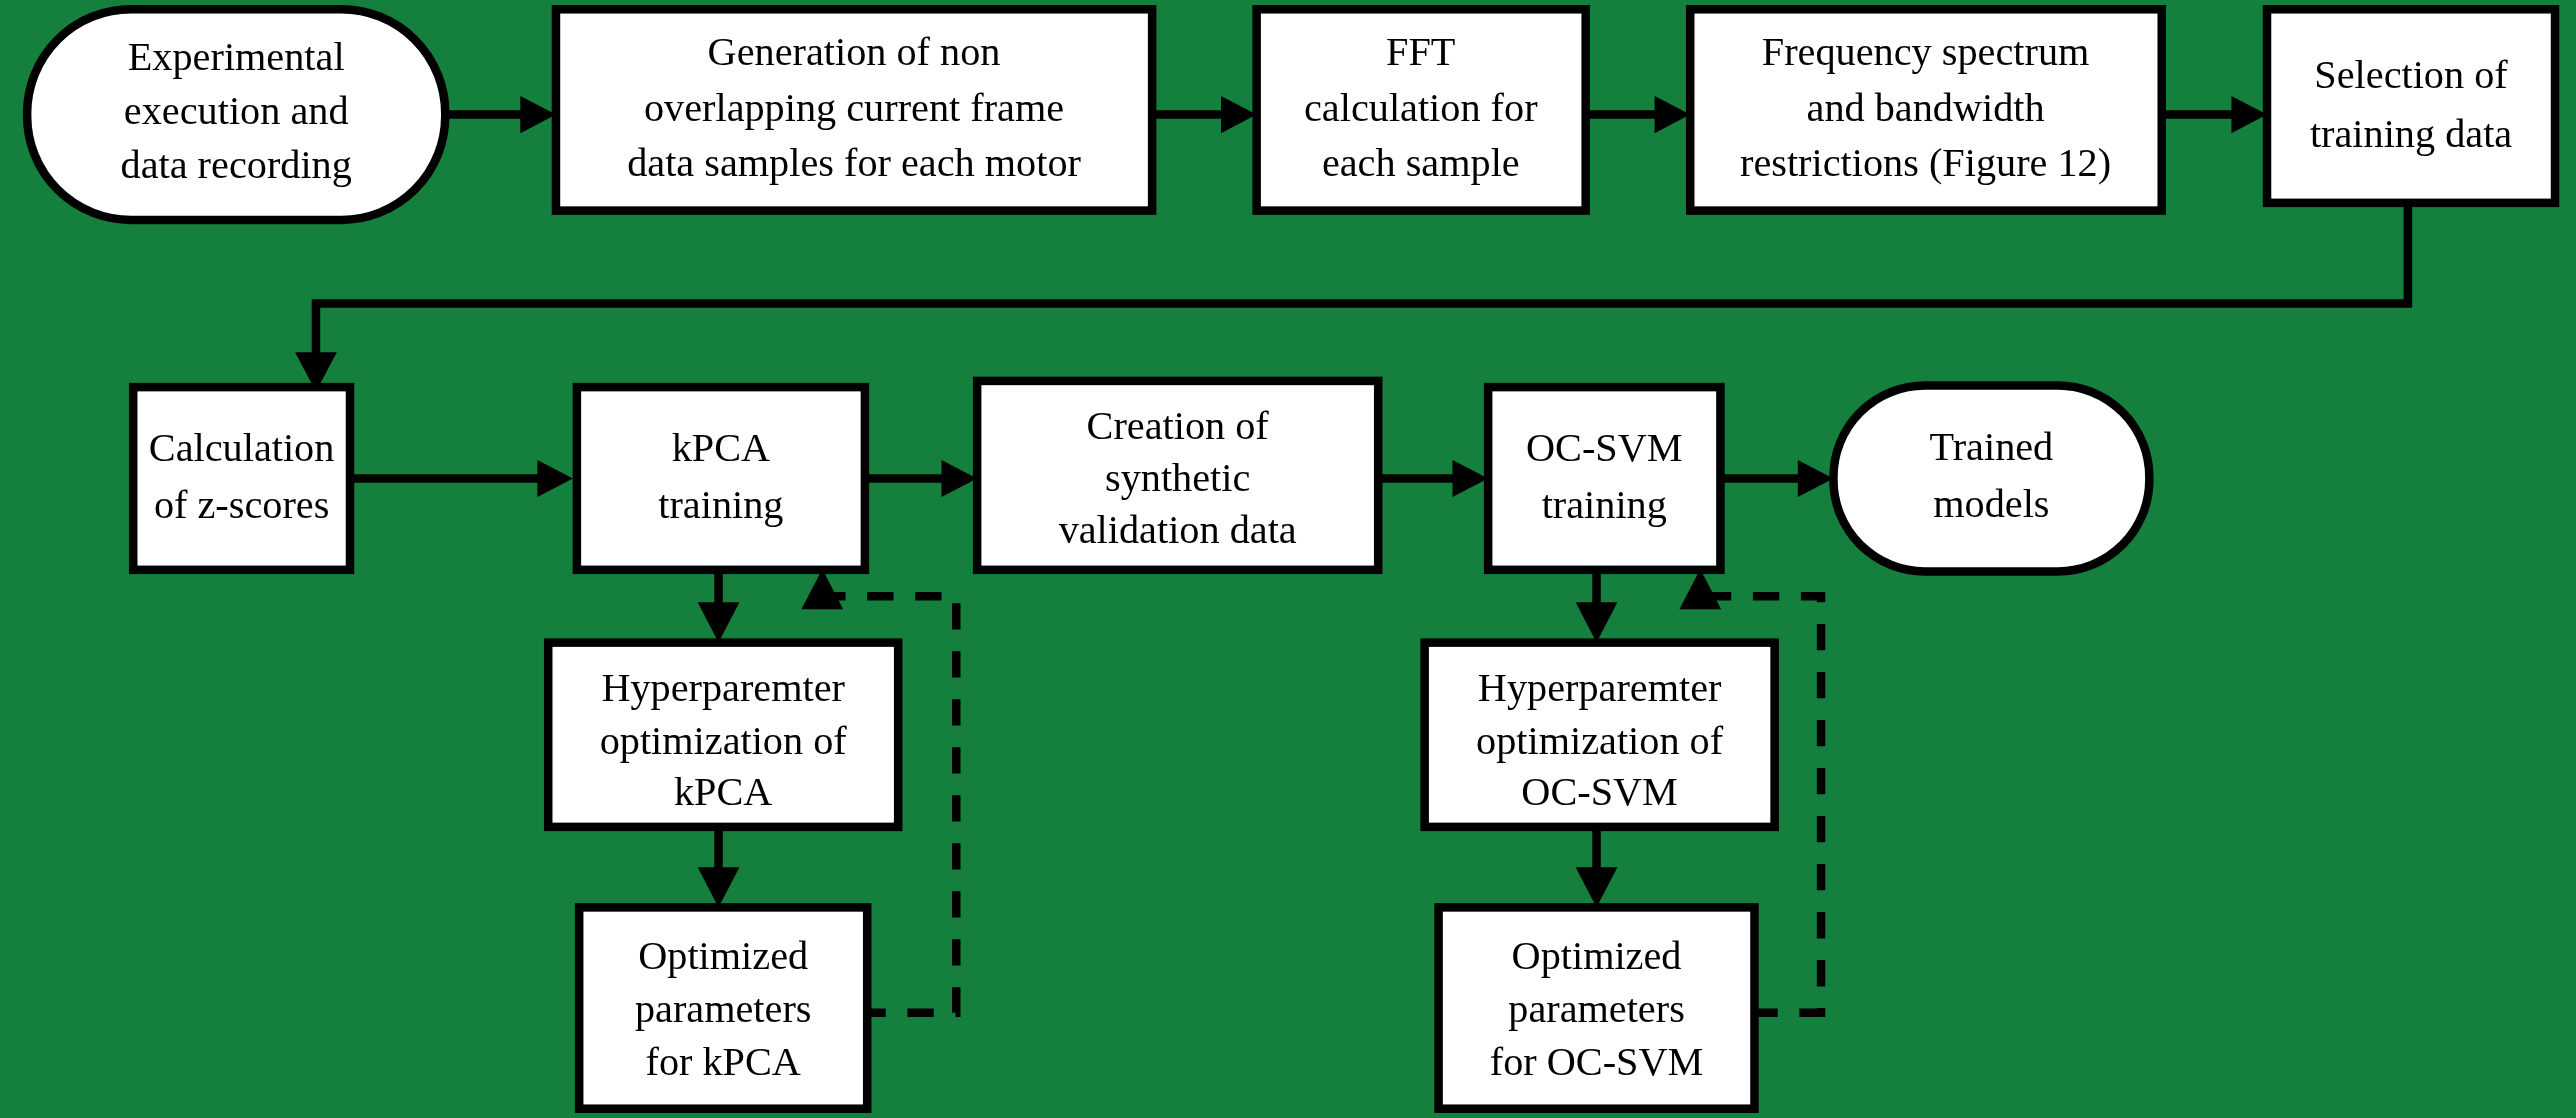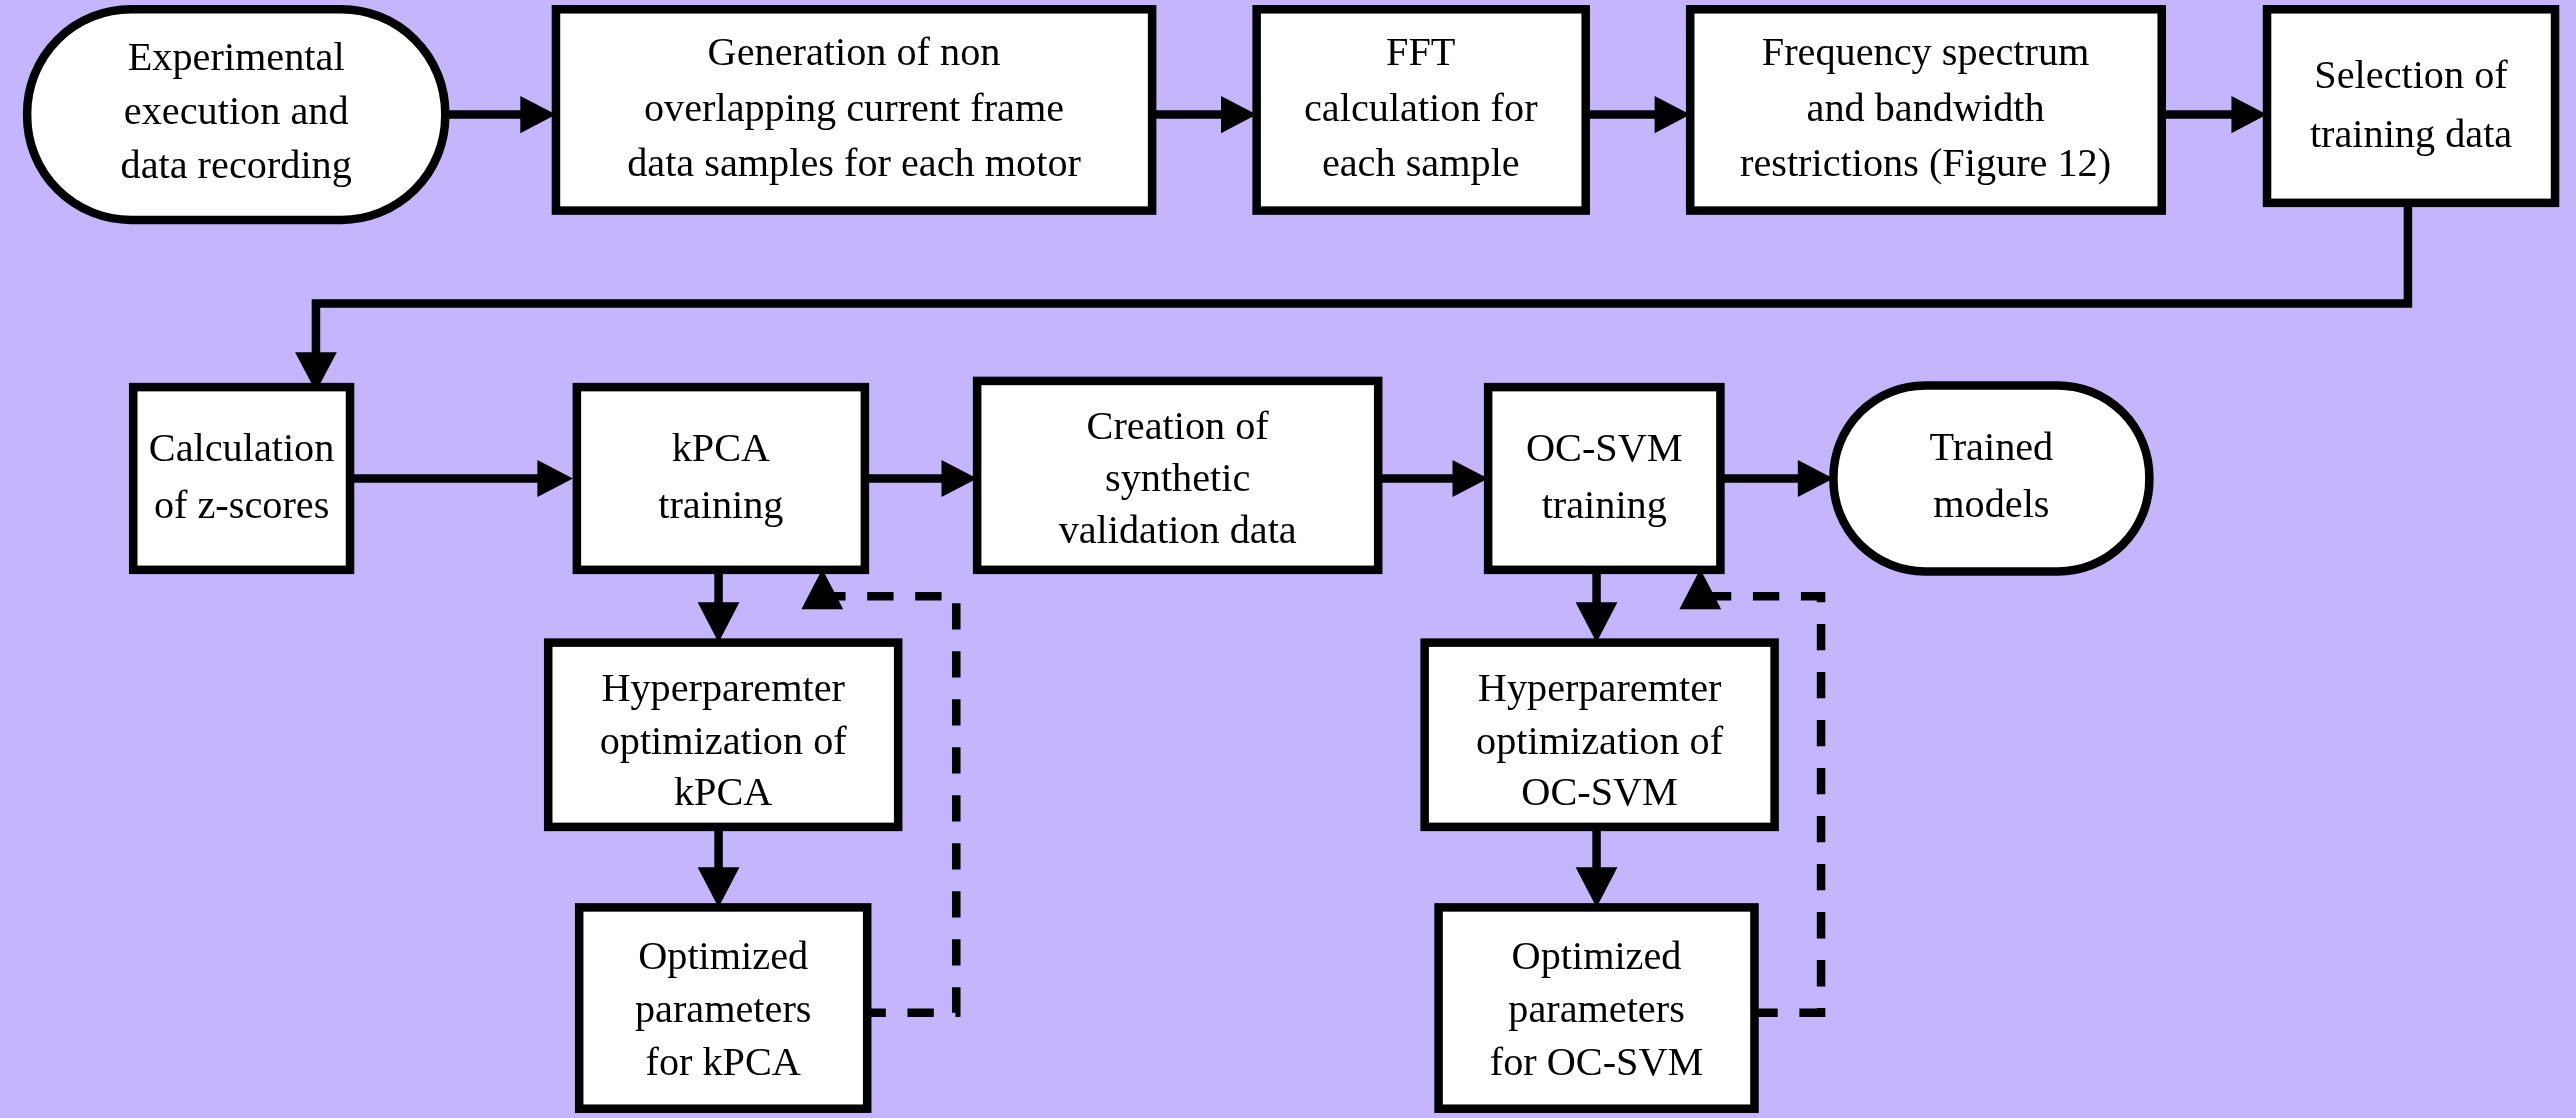--- a/index.html
+++ b/index.html
@@ -10,21 +10,21 @@
   body {
     width: 2576px;
     height: 1118px;
     font-family: "Liberation Serif", "DejaVu Serif", serif;
     overflow: hidden;
   }
   #flowchart-root {
     position: relative;
     width: 2576px;
     height: 1118px;
-    background: #c4b5fd;
+    background: #15803d;
   }
   svg.diagram {
     display: block;
     width: 2576px;
     height: 1118px;
   }
   .node-shape {
     fill: #ffffff;
     stroke: #000000;
     stroke-width: 11;

